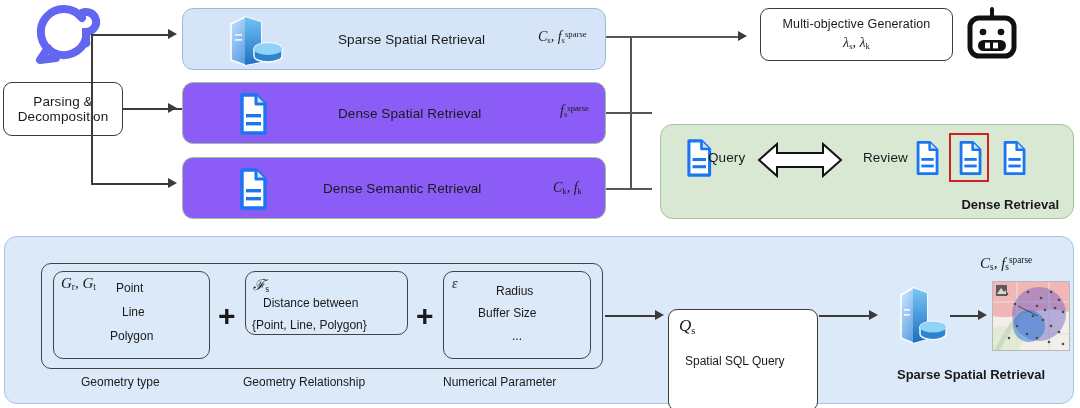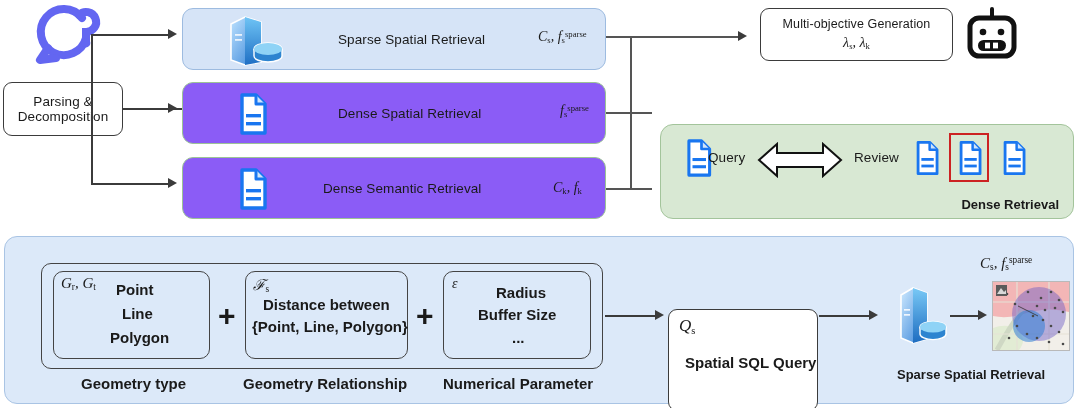--- a/index.html
+++ b/index.html
@@ -28,21 +28,21 @@
   
   .hline{background:#3b3b3b;height:1.8px;}
   .vline{background:#3b3b3b;width:1.8px;}
   .gline{background:#555;}
   .arrowhead{width:0;height:0;border-left:9px solid #3b3b3b;border-top:5.5px solid transparent;border-bottom:5.5px solid transparent;}
 
   .plus{font-size:30px;font-weight:bold;color:#1a1a1a;line-height:1;}
   .subbox{box-sizing:border-box;border:1.3px solid #444;border-radius:10px;background:transparent;}
   .grpbox{box-sizing:border-box;border:1.3px solid #444;border-radius:10px;background:transparent;}
   .center-col{display:flex;flex-direction:column;align-items:center;justify-content:center;}
-  .smalllbl{font-size:15px;white-space:nowrap;font-weight:bold;}
+  .smalllbl{font-size:12px;white-space:nowrap;}
   .tag{font-size:14px;}
 </style>
 </head>
 <body>
 
 <div class="abs" style="left:26px;top:2px;width:82px;height:68px;">
   <svg viewBox="0 0 82 68" width="82" height="68" aria-hidden="true">
     <path d="M56 16 A23 23 0 1 0 60 36 L60 40" fill="none" stroke="#6366f1" stroke-width="8" stroke-linecap="round"></path>
     <path d="M22 46 L14 58 L30 56" fill="none" stroke="#6366f1" stroke-width="8" stroke-linecap="round" stroke-linejoin="round"></path>
     <path d="M53 13 a10 10 0 1 1 7 17 l0 6" fill="none" stroke="#6366f1" stroke-width="8" stroke-linecap="round"></path>
@@ -157,21 +157,21 @@
     </svg>
   </div>
   <div class="abs lbl" style="left:47px;top:25px;">Query</div>
 
   <div class="abs" style="left:96px;top:17px;width:86px;height:36px;">
     <svg viewBox="0 0 86 36" width="86" height="36">
       <path d="M20 2 L2 18 L20 34 L20 25 L66 25 L66 34 L84 18 L66 2 L66 11 L20 11 Z" fill="#fff" stroke="#111" stroke-width="2"></path>
     </svg>
   </div>
 
-  <div class="abs lbl" style="left:193px;top:25px;">Review</div>
+  <div class="abs lbl" style="left:202px;top:25px;">Review</div>
 
   <div class="abs" style="left:248px;top:13px;width:33px;height:40px;">
     <svg viewBox="0 0 40 44" width="33" height="40">
       <path d="M11 3 h14 l9 9 v29 h-23 z" fill="#fff" stroke="#1976f0" stroke-width="3.4" stroke-linejoin="round"></path>
       <path d="M25 3 v9 h9" fill="#cfe4fb" stroke="#1976f0" stroke-width="3" stroke-linejoin="round"></path>
       <rect x="15" y="22" width="15" height="3.4" fill="#1976f0"></rect>
       <rect x="15" y="30" width="15" height="3.4" fill="#1976f0"></rect>
     </svg>
   </div>
 
@@ -205,21 +205,21 @@
     <div class="abs math" style="left:7px;top:3px;font-size:15px;">
       G<sub>r</sub>,&nbsp;G<sub>t</sub>
     </div>
     <div class="abs smalllbl" style="left:62px;top:9px;">Point</div>
     <div class="abs smalllbl" style="left:68px;top:33px;">Line</div>
     <div class="abs smalllbl" style="left:56px;top:57px;">Polygon</div>
   </div>
 
   <div class="abs plus" style="left:213px;top:64px;">+</div>
 
-  <div class="abs subbox" style="left:240px;top:34px;width:163px;height:88px;">
+  <div class="abs subbox" style="left:240px;top:34px;width:163px;height:64px;">
     <div class="abs math" style="left:7px;top:2px;font-size:15px;">
       ℱ<sub>s</sub>
     </div>
     <div class="abs smalllbl" style="left:17px;top:24px;">Distance between</div>
     <div class="abs smalllbl" style="left:6px;top:46px;">{Point, Line, Polygon}</div>
   </div>
 
   <div class="abs plus" style="left:411px;top:64px;">+</div>
 
   <div class="abs subbox" style="left:438px;top:34px;width:148px;height:88px;">

